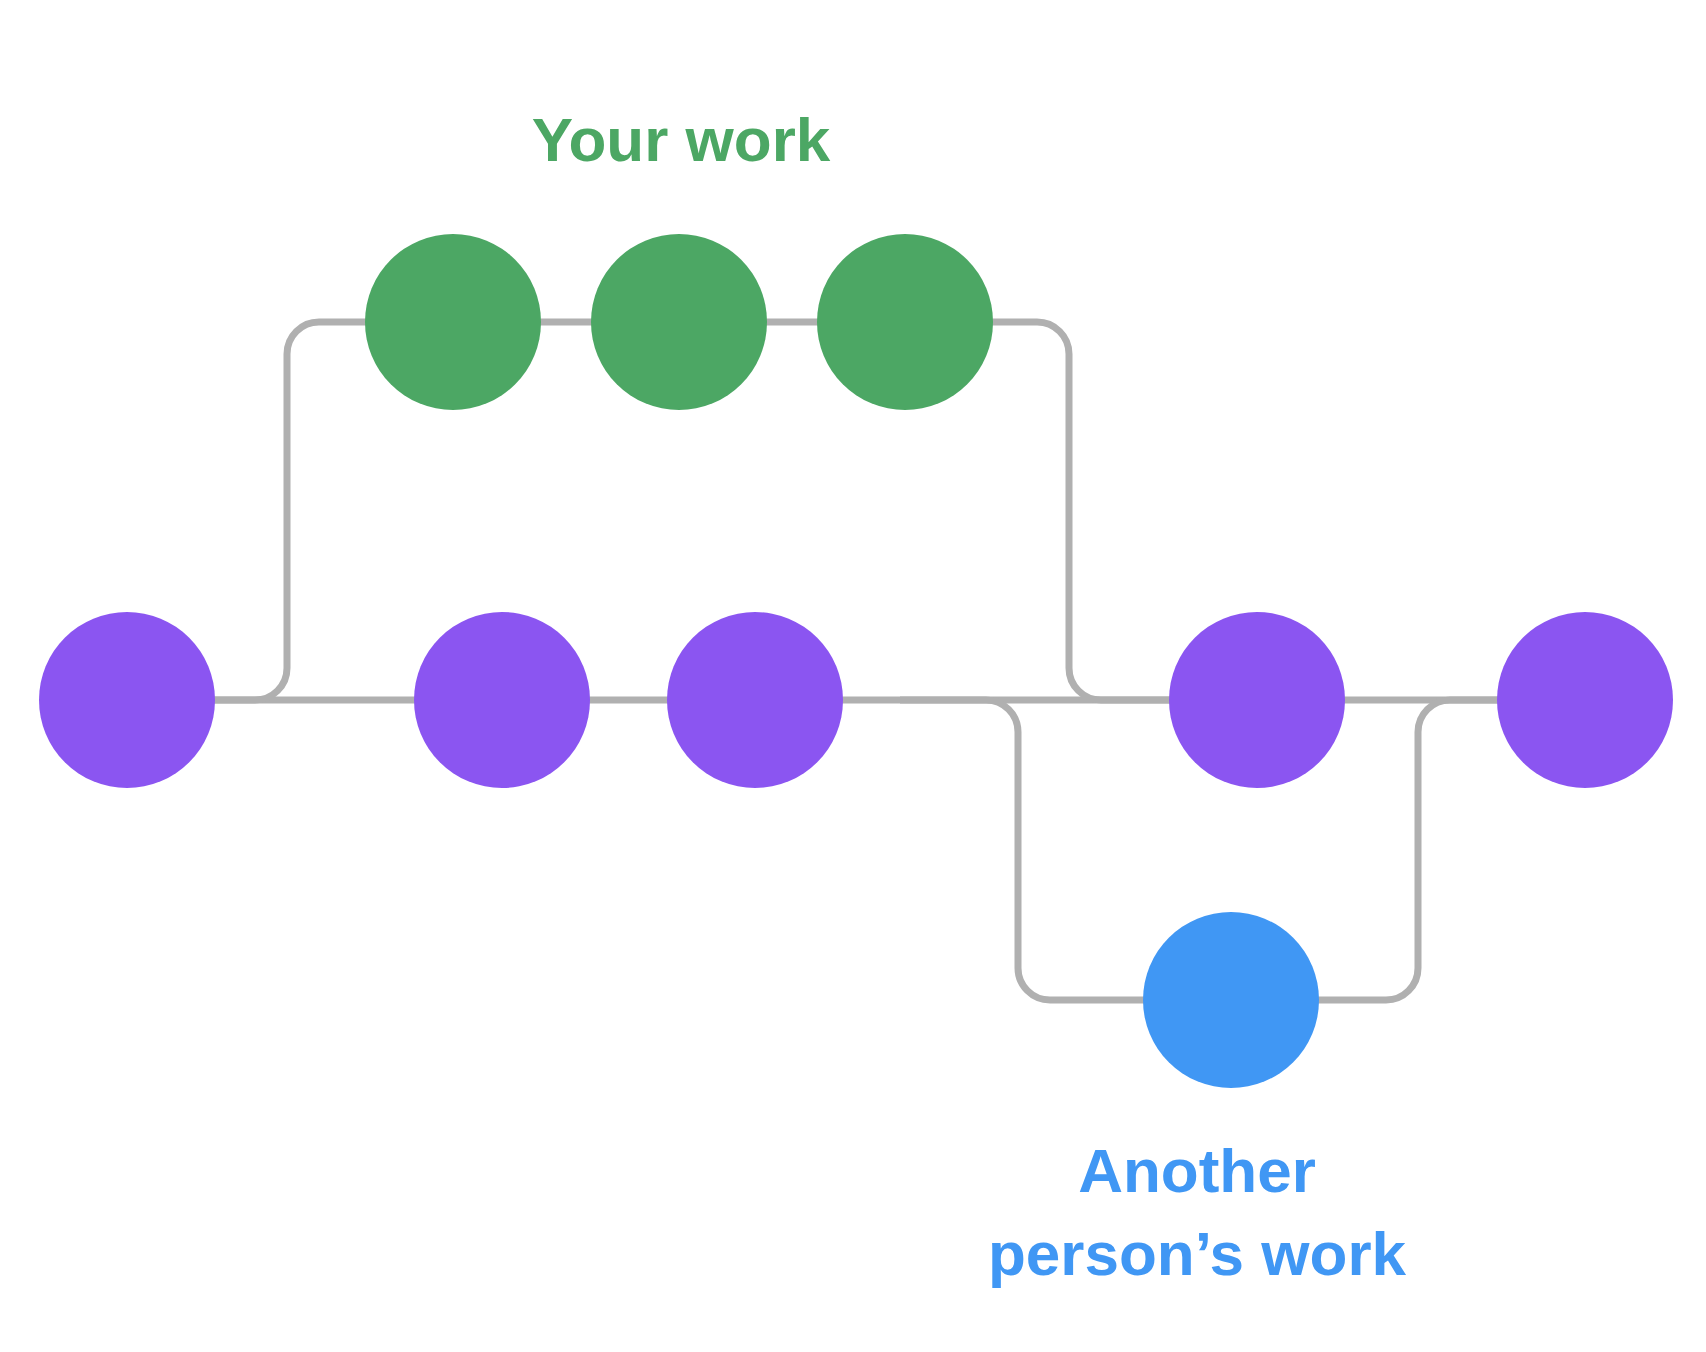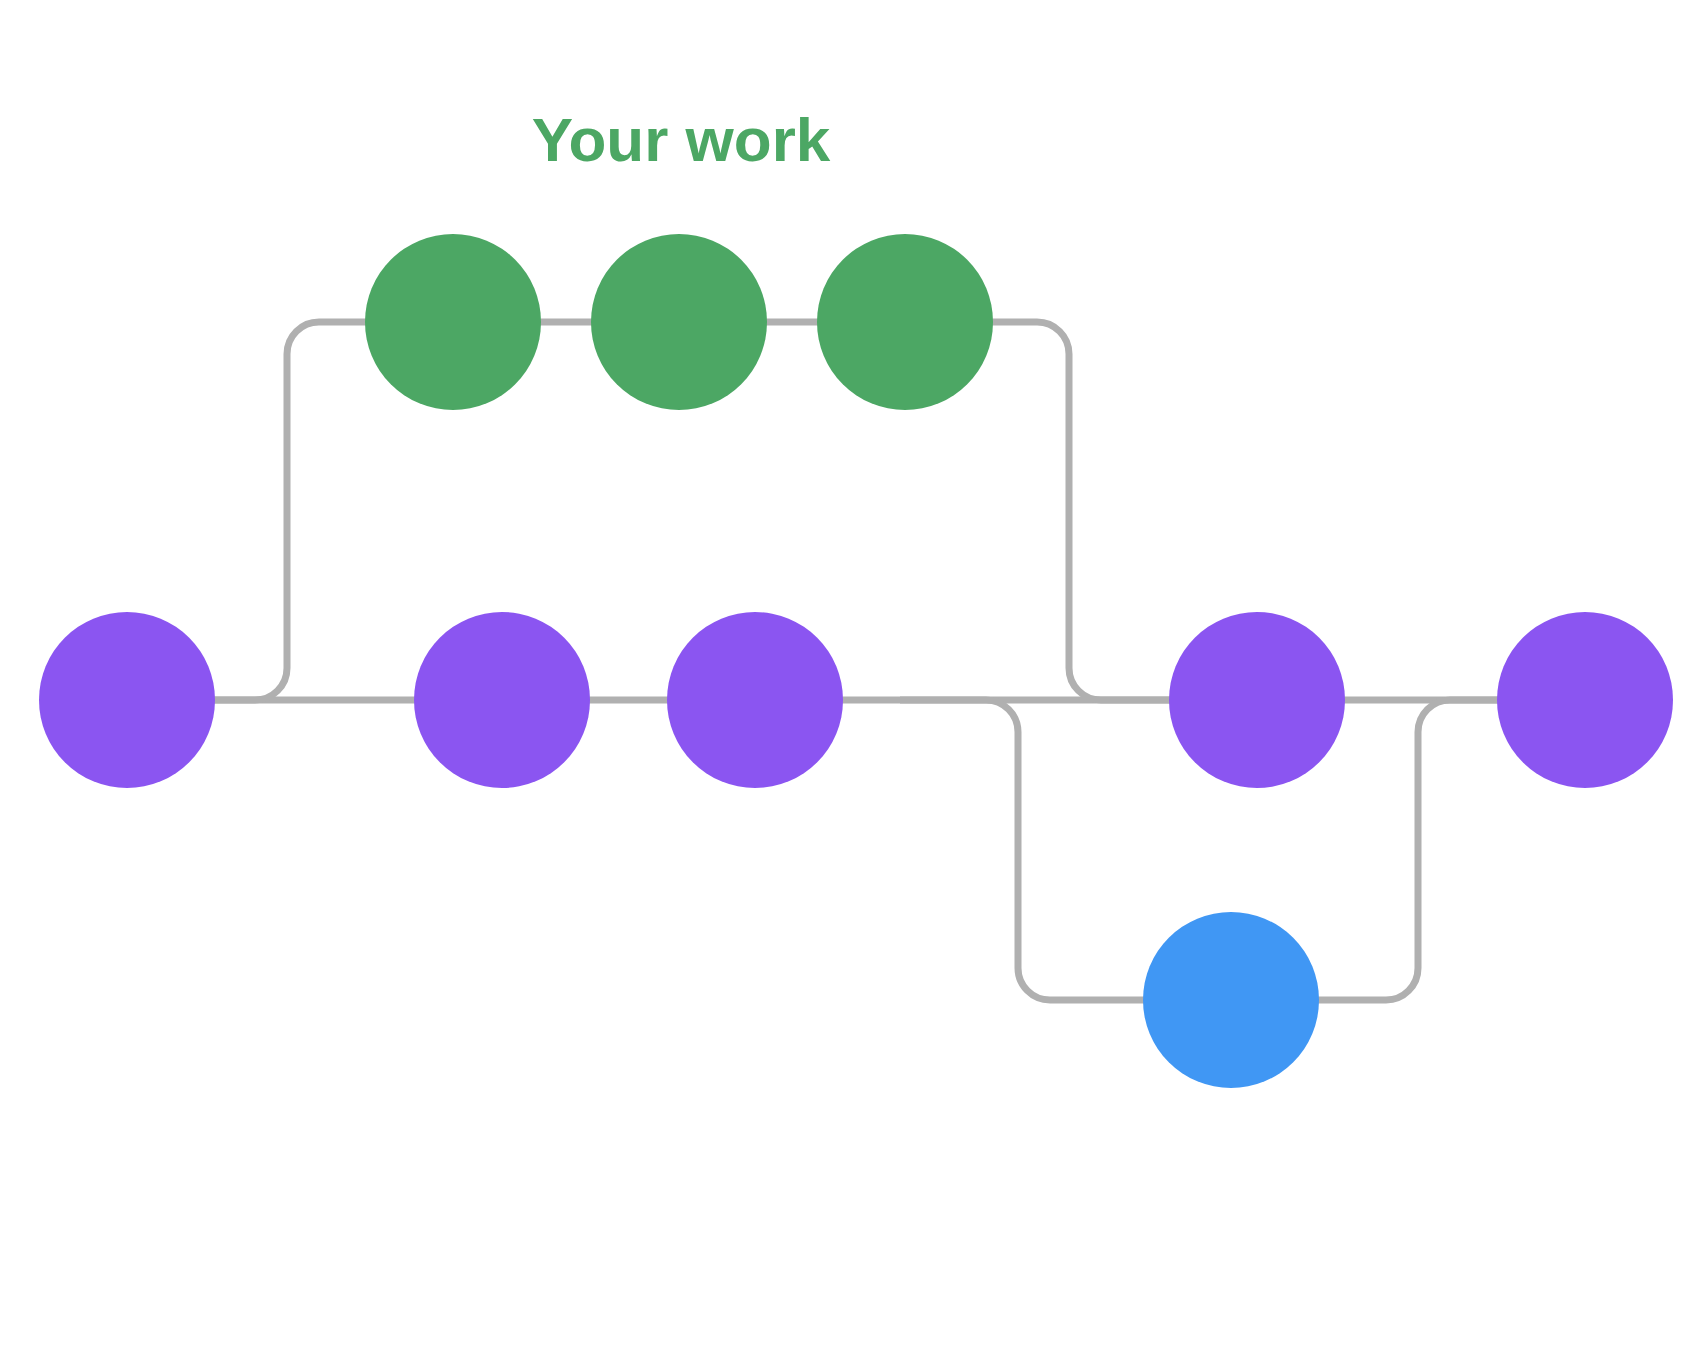--- a/index.html
+++ b/index.html
@@ -87,14 +87,15 @@
     <circle class="node-yours" cx="453" cy="322" r="88"></circle>
     <circle class="node-yours" cx="679" cy="322" r="88"></circle>
     <circle class="node-yours" cx="905" cy="322" r="88"></circle>
 
     <circle class="node-other" cx="1231" cy="1000" r="88"></circle>
   </svg>
 
   <div class="branch-label label-your-work">Your work</div>
 
 
+  <div class="branch-label label-another-person">Another person’s work</div>
 
 </div>
 
 </body></html>

